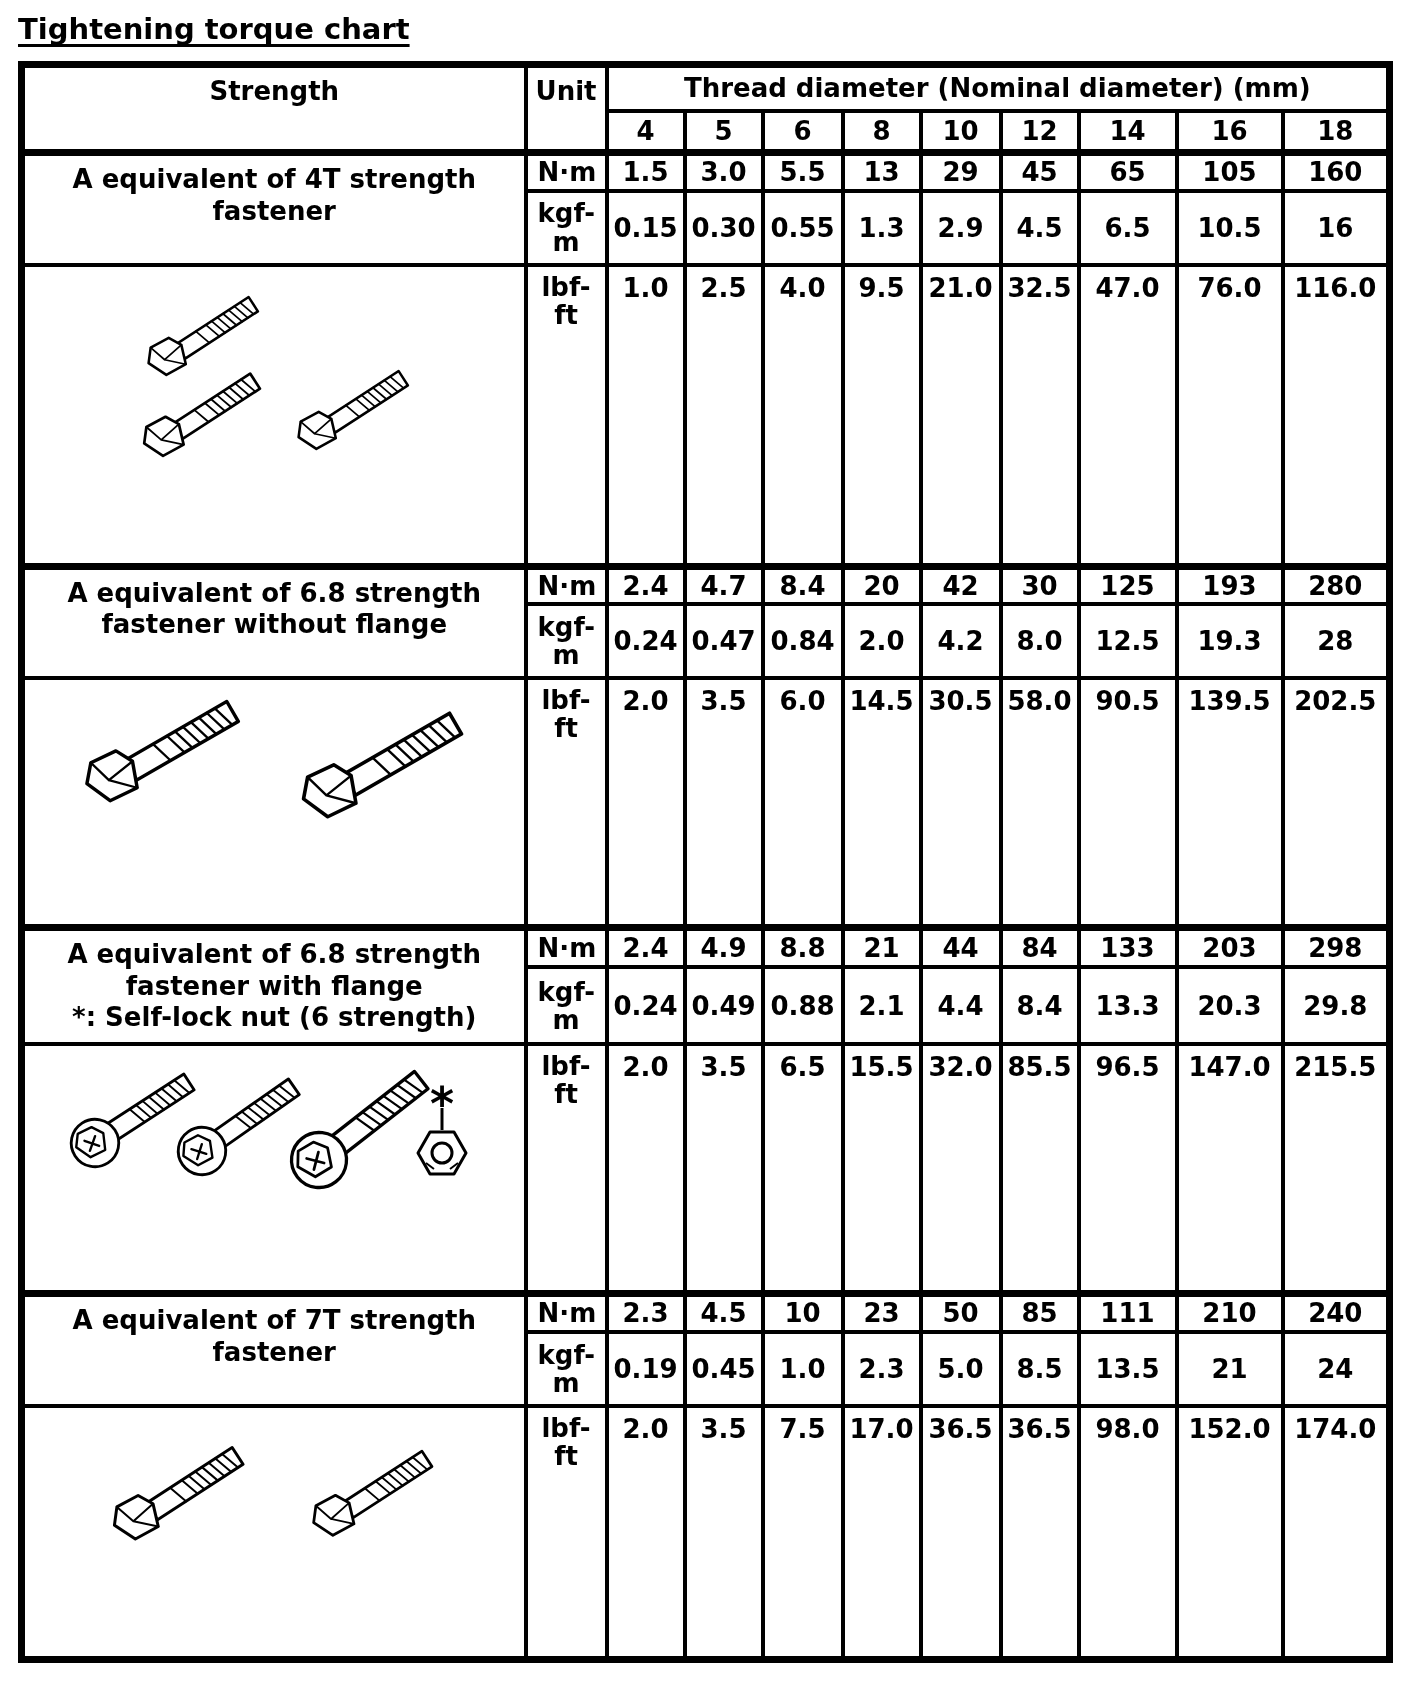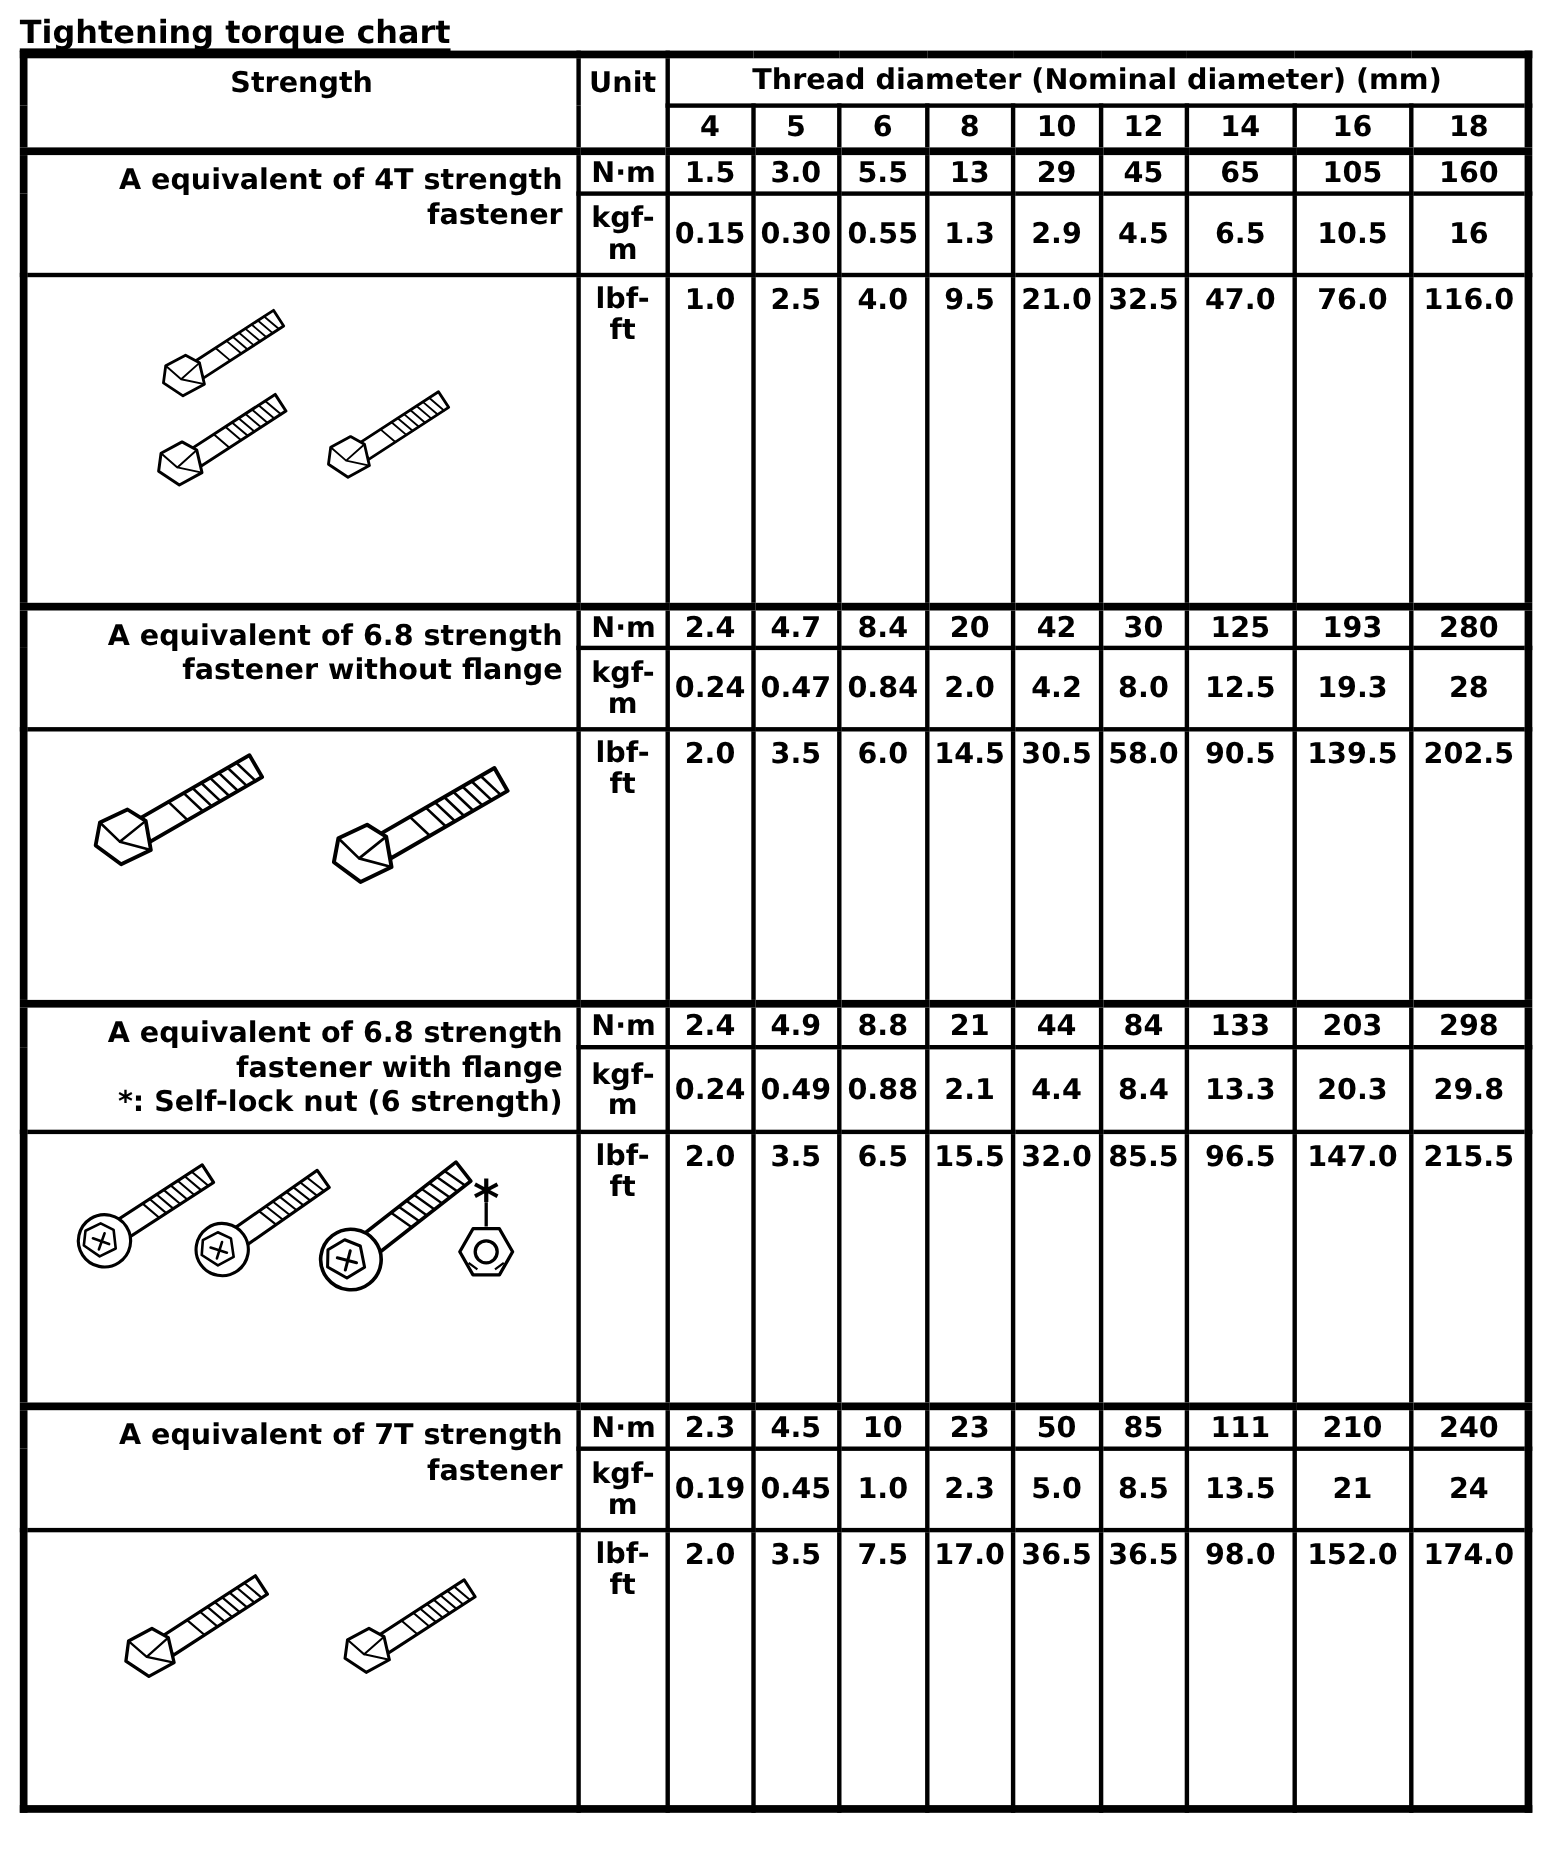--- a/index.html
+++ b/index.html
@@ -1,27 +1,27 @@
 <!DOCTYPE html>
 <html><head>
 <meta charset="utf-8">
 <style>
   html,body{margin:0;padding:0;background:#fff;color:#000;
     font-family:"DejaVu Sans",sans-serif;font-weight:bold;}
   .page{width:1408px;min-height:1696px;box-sizing:border-box;padding:8px 18px 0;}
-  h1{font-size:29px;margin:4px 0 0 0;text-decoration:underline;
+  h1{font-size:29px;margin:4px 0 15px 0;text-decoration:underline;
      text-decoration-thickness:3px;text-underline-offset:5px;text-decoration-skip-ink:none;}
   table{border-collapse:collapse;table-layout:fixed;width:1370px;border:7px solid #000;padding-left:40px;}
   th,td{border:4px solid #000;font-size:26px;font-weight:bold;padding:0;
         text-align:center;vertical-align:middle;overflow:hidden;
         font-family:"DejaVu Sans",sans-serif;}
   tr.sec-top>td{border-top:7px solid #000;}
   .r-head2 th{border-bottom:7px solid #000;}
   .th-strength,.th-unit{vertical-align:top;padding-top:8px;}
-  .label-cell{text-align:right;vertical-align:top;padding:8px 12px;line-height:1.22;}
+  .label-cell{text-align:center;vertical-align:top;padding:8px 12px;line-height:1.22;}
   .unit-cell{padding:2px 10px;line-height:1.08;}
   .illus-cell{vertical-align:top;padding:2px 0 0 2px;}
   .tall{vertical-align:top;padding-top:6px;}
   .r-head1{height:46px}.r-head2{height:42px}
   .r-nm{height:38px}.r-kgf{height:74px}
   .r-tall1{height:300px}.r-tall2{height:248px}.r-tall3{height:248px}.r-tall4{height:252px}
   svg.illus{display:block;}
   .defs-holder{position:absolute;width:0;height:0;overflow:hidden;}
 </style>
 </head>

